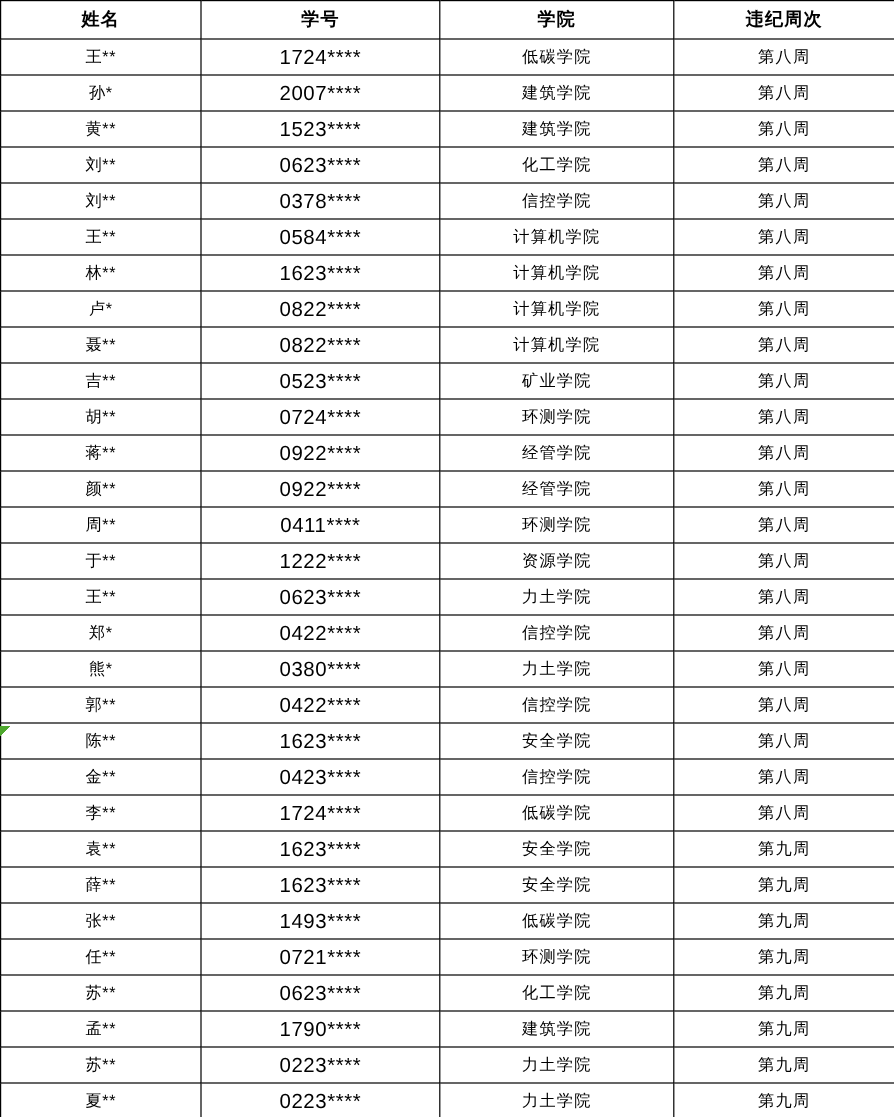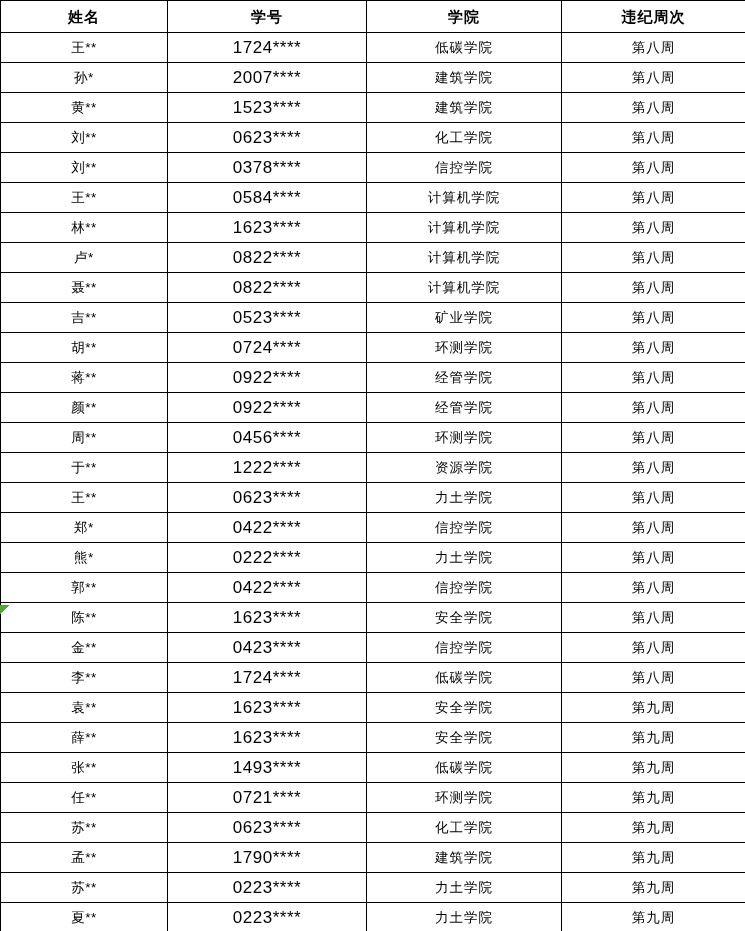--- a/index.html
+++ b/index.html
@@ -165,21 +165,21 @@
           <td class="cell-week">第八周</td>
         </tr>
         <tr>
           <td class="cell-name">颜**</td>
           <td class="cell-id">0922****</td>
           <td class="cell-college">经管学院</td>
           <td class="cell-week">第八周</td>
         </tr>
         <tr>
           <td class="cell-name">周**</td>
-          <td class="cell-id">0456****</td>
+          <td class="cell-id">0411****</td>
           <td class="cell-college">环测学院</td>
           <td class="cell-week">第八周</td>
         </tr>
         <tr>
           <td class="cell-name">于**</td>
           <td class="cell-id">1222****</td>
           <td class="cell-college">资源学院</td>
           <td class="cell-week">第八周</td>
         </tr>
         <tr>
@@ -189,21 +189,21 @@
           <td class="cell-week">第八周</td>
         </tr>
         <tr>
           <td class="cell-name">郑*</td>
           <td class="cell-id">0422****</td>
           <td class="cell-college">信控学院</td>
           <td class="cell-week">第八周</td>
         </tr>
         <tr>
           <td class="cell-name">熊*</td>
-          <td class="cell-id">0222****</td>
+          <td class="cell-id">0380****</td>
           <td class="cell-college">力土学院</td>
           <td class="cell-week">第八周</td>
         </tr>
         <tr>
           <td class="cell-name">郭**</td>
           <td class="cell-id">0422****</td>
           <td class="cell-college">信控学院</td>
           <td class="cell-week">第八周</td>
         </tr>
         <tr>

